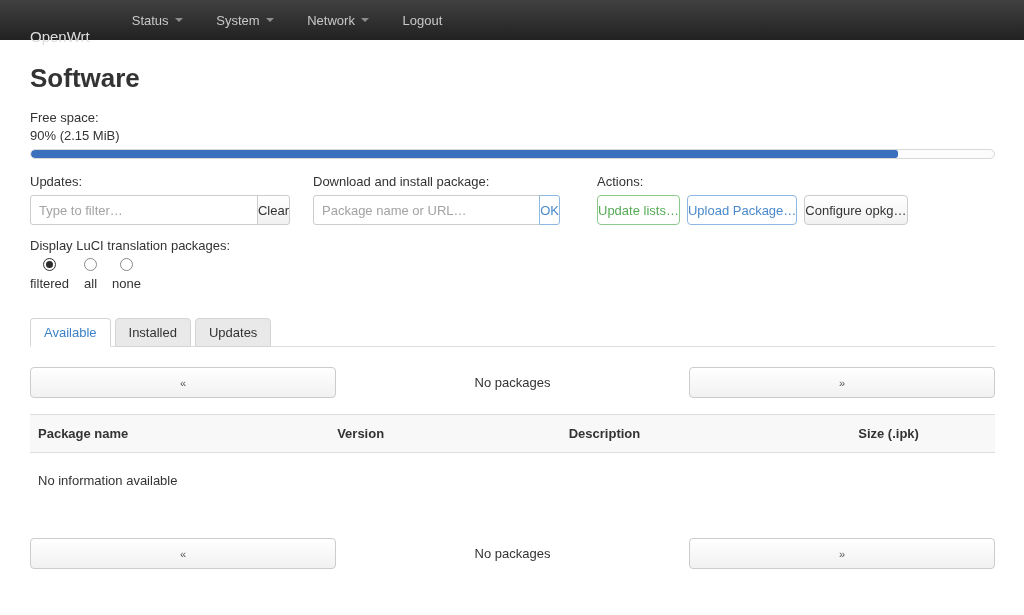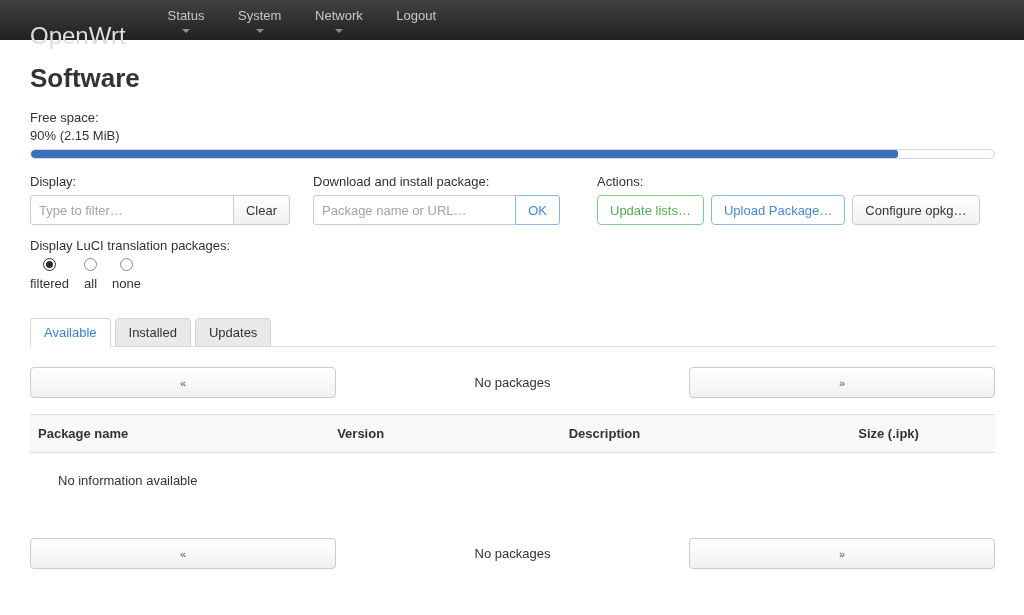--- a/index.html
+++ b/index.html
@@ -18,24 +18,24 @@
     font-family: "Liberation Sans", sans-serif; font-size: 13px;
   }
 
   
   .navbar {
     height: 40px; padding: 0 30px;
     background-color: var(--navbar-bg);
     background-image: linear-gradient(rgba(255,255,255,0.09), rgba(0,0,0,0.28));
     display: flex; align-items: center;
   }
-  .brand { color: #dedede; font-size: 24px; font-weight: 400; margin-right: 42px; cursor: pointer; margin-top: 32px; }
+  .brand { color: #dedede; font-size: 15px; font-weight: 400; margin-right: 42px; cursor: pointer; margin-top: 32px; }
   .nav-item {
     color: var(--navbar-text); font-size: 13px; margin-right: 30px;
-    display: inline-flex; align-items: center; gap: 6px; cursor: pointer; text-decoration: none; flex-direction: column;
+    display: inline-flex; align-items: center; gap: 6px; cursor: pointer; text-decoration: none;
   }
   .caret {
     width: 0; height: 0; display: inline-block;
     border-left: 4px solid transparent; border-right: 4px solid transparent;
     border-top: 4px solid #8d8d8d;
   }
 
   
   .content { padding: 0 29px 0 30px; }
   h1 { font-size: 26px; font-weight: 700; color: #333; margin: 23px 0 15px; }
@@ -56,21 +56,21 @@
 
   .input-group { display: flex; }
   .text-input {
     flex: 1; height: 30px; min-width: 0;
     border: 1px solid #ccc; border-radius: 3px 0 0 3px;
     padding: 11px 8px; font-size: 13px; font-family: inherit; color: #333; outline: none;
   }
   .text-input::placeholder { color: #a3a3a3; }
 
   .btn {
-    height: 30px; padding: 0 12px; cursor: pointer;
+    height: 30px; padding: 0 0; cursor: pointer;
     border: 1px solid #ccc; border-radius: 4px;
     background: linear-gradient(#ffffff, #f1f1f1);
     color: #333; font-size: 13px; font-family: inherit;
   }
   .input-group .btn { border-radius: 0 3px 3px 0; margin-left: -1px; }
   .btn-ok { background: #fff; border-color: #8db8e2; color: var(--accent-blue); }
   .btn-row { display: flex; gap: 7px; align-items: center; }
   .btn-success { background: #fff; border-color: #8cc98c; color: var(--success-green); }
   .btn-info { background: #fff; border-color: #8db8e2; color: var(--accent-blue); }
 
@@ -105,21 +105,21 @@
   
   .pkg-table { margin-top: 16px; }
   .thead {
     display: flex; background: #f8f8f8;
     border-top: 1px solid #ddd; border-bottom: 1px solid #ddd;
     font-weight: 700;
   }
   .th { padding: 11px 8px; }
   .col-name { width: 31%; } .col-version { width: 24%; }
   .col-size { width: 15%; } .col-desc { width: 30%; }
-  .empty-row { padding: 20px 8px 12px; margin-left: 20px; }
+  .empty-row { padding: 20px 8px 12px; }
   .pager-bottom { margin-top: 38px; }
 </style>
 </head>
 <body>
 
 <header class="navbar">
   <span class="brand">OpenWrt</span>
   <nav>
     <a class="nav-item">
       <span>Status</span>
@@ -145,21 +145,21 @@
   <section>
     <div class="freespace-label">Free space:</div>
     <div class="freespace-value">90% (2.15 MiB)</div>
     <div class="progress">
       <div class="progress-fill" style="width: 90%;"></div>
     </div>
   </section>
 
   <section class="controls">
     <div class="col-filter">
-      <label class="control-label">Display:</label>
+      <label class="control-label">Updates:</label>
       <div class="input-group">
         <input class="text-input" type="text" placeholder="Type to filter…" style="">
         <button class="btn">Clear</button>
       </div>
     </div>
     <div class="col-download">
       <label class="control-label">Download and install package:</label>
       <div class="input-group">
         <input class="text-input" type="text" placeholder="Package name or URL…" style="">
         <button class="btn btn-ok">OK</button>

